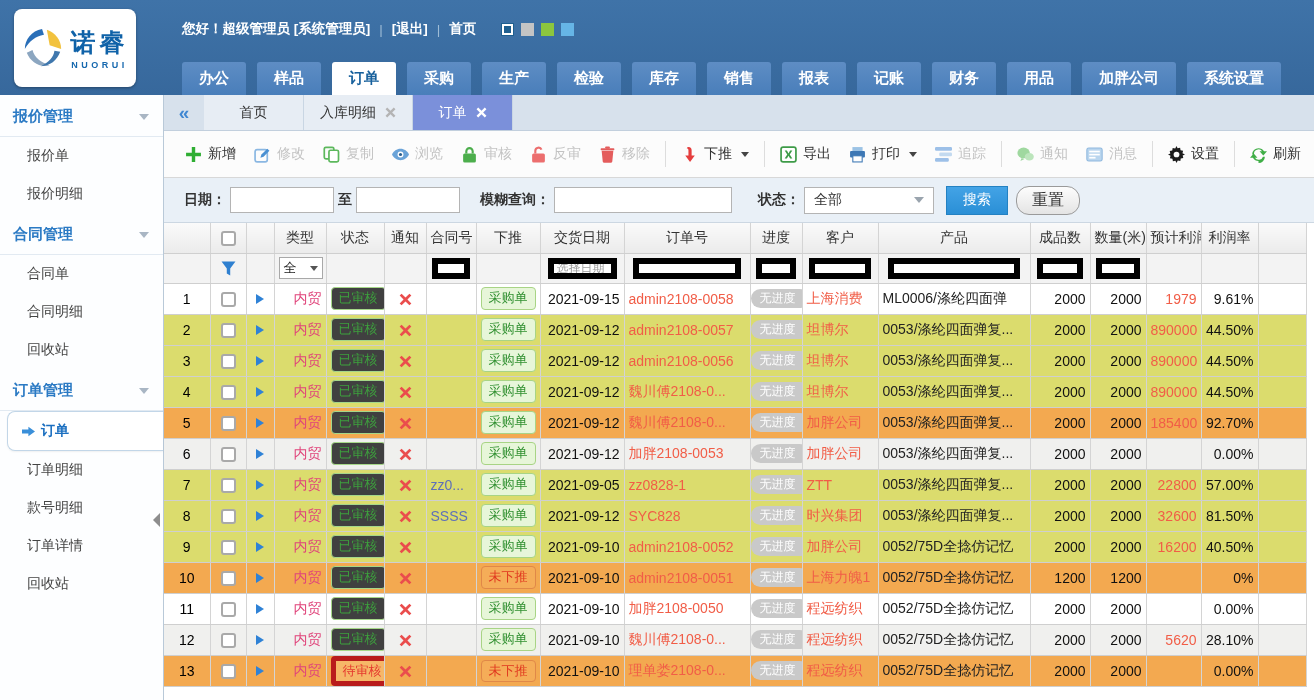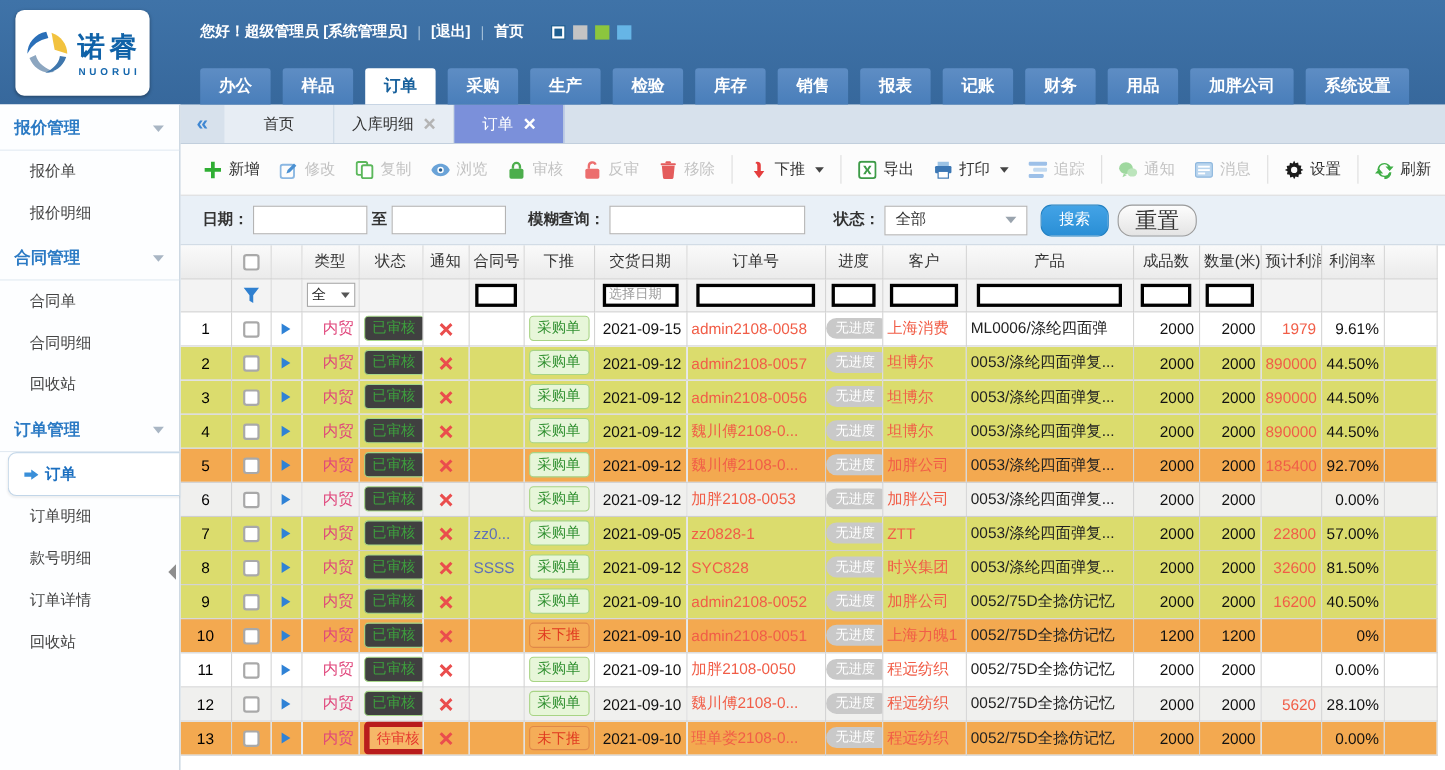--- a/index.html
+++ b/index.html
@@ -63,23 +63,23 @@
   .filterbar{height:45px;background:#e9f0f7;border-bottom:1px solid #ccd7e2;display:flex;align-items:center;
              padding-left:16px;font-size:14px;flex:none}
   .f-label{font-weight:bold;color:#333;margin:0 4px}
   .f-input{height:26px;border:1px solid #b4b4b4;background:#fff;width:104px;padding:0 6px;font-size:13px;font-family:inherit}
   .f-input::placeholder{color:#999}
   .f-fuzzy{width:178px}
   .f-select{width:130px;height:27px;border:1px solid #b4b4b4;background:#fff;display:flex;align-items:center;
             justify-content:space-between;padding:0 9px;color:#333;cursor:pointer}
   .f-caret{width:0;height:0;border-top:6px solid #9aa4ae;border-left:5px solid transparent;border-right:5px solid transparent}
   .btn-search{height:29px;padding:0 16px;background:linear-gradient(#43a3e6,#2a8fd6);border:1px solid #2381c2;color:#fff;
-              font-size:14px;border-radius:10px;margin-left:12px;cursor:pointer;font-family:inherit}
+              font-size:14px;border-radius:0;margin-left:12px;cursor:pointer;font-family:inherit}
   .btn-reset{height:29px;padding:0 15px;background:linear-gradient(#fdfdfd,#e4e4e4);border:1px solid #9a9a9a;color:#333;
-             font-size:20px;border-radius:13px;margin-left:8px;cursor:pointer;font-family:inherit}
+             font-size:16px;border-radius:13px;margin-left:8px;cursor:pointer;font-family:inherit}
 
   
   .table-wrap{flex:1;overflow:hidden}
   table{border-collapse:collapse;table-layout:fixed;width:1142px;font-size:14px}
   th,td{border-right:1px solid #d4d4d4;border-bottom:1px solid #cfcfcf;padding:0 4px;overflow:hidden;white-space:nowrap}
   thead th{height:30px;background:linear-gradient(#fafafa,#ebebeb);font-weight:normal;color:#333;text-align:center}
   thead th.f-row{background:#f3f3f3}
   tbody td{height:31px}
   tr.r-white td{background:#fff}
   tr.r-yellow td{background:#dbdc6d}
@@ -96,21 +96,21 @@
   .c-profit{text-align:right;color:#f15d47}
   .badge{display:inline-block;padding:2px 7px;border-radius:4px;font-size:13px;line-height:1.25}
   .badge.approved{color:#3da03d;background:#404040;border:1px solid #a6d789}
   .badge.pending{color:#e5382e;background:#f6b768;border:5px solid #b91c1c}
   .badge.ok{color:#2f8f2f;background:#e7f6d9;border:1px solid #a8d485}
   .badge.no{color:#e0381f;background:#f5ad58;border:1px solid #e08848}
   .pill{display:inline-block;width:58px;height:19px;line-height:19px;border-radius:10px;background:#c9c9c9;color:#fff;
         font-size:12px;padding-left:9px;vertical-align:middle}
   .cb{display:inline-block;width:15px;height:15px;background:#fff;border:2px solid #a9a9a9;border-radius:3px;vertical-align:middle;cursor:pointer}
   .exp{display:inline-block;width:0;height:0;border-left:8px solid #2f82d6;border-top:5px solid transparent;border-bottom:5px solid transparent;cursor:pointer}
-  .g-input{width:92%;height:21px;border:3px solid #000000;padding:0 3px;font-size:12px;font-family:Liberation Mono, monospace}
+  .g-input{width:92%;height:21px;border:6px solid #000000;padding:0 3px;font-size:12px;font-family:Liberation Serif, serif}
   .g-input::placeholder{color:#9a9a9a}
   .g-select{width:44px;height:22px;border:1px solid #a8a8a8;background:#fff;display:inline-flex;align-items:center;
             justify-content:space-between;padding:0 4px;font-size:13px;color:#222;cursor:pointer;margin:0 auto}
   .g-caret{width:0;height:0;border-top:5px solid #555;border-left:4px solid transparent;border-right:4px solid transparent}
   .xico svg{width:13px;height:13px;vertical-align:middle}
   .funnel svg{width:15px;height:15px;vertical-align:middle}
 </style>
 </head>
 <body>
 

